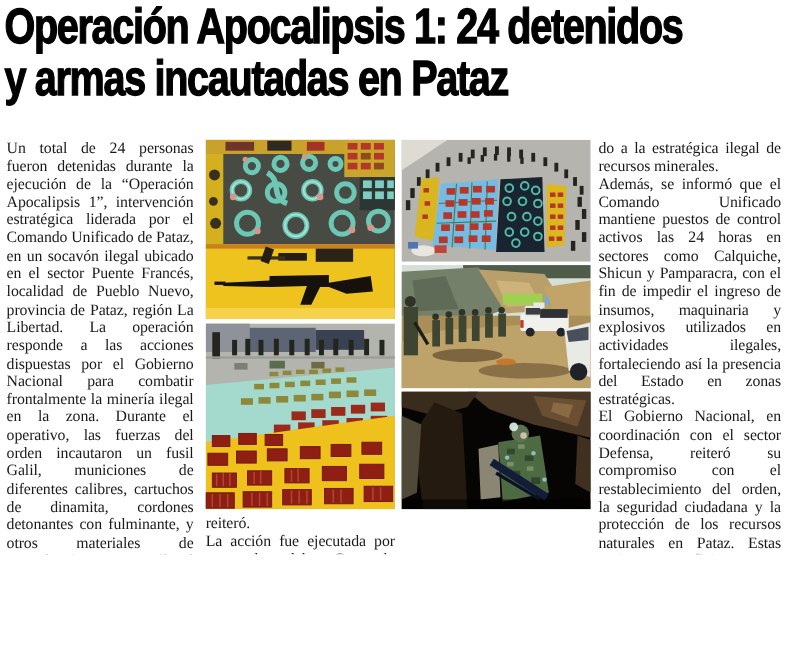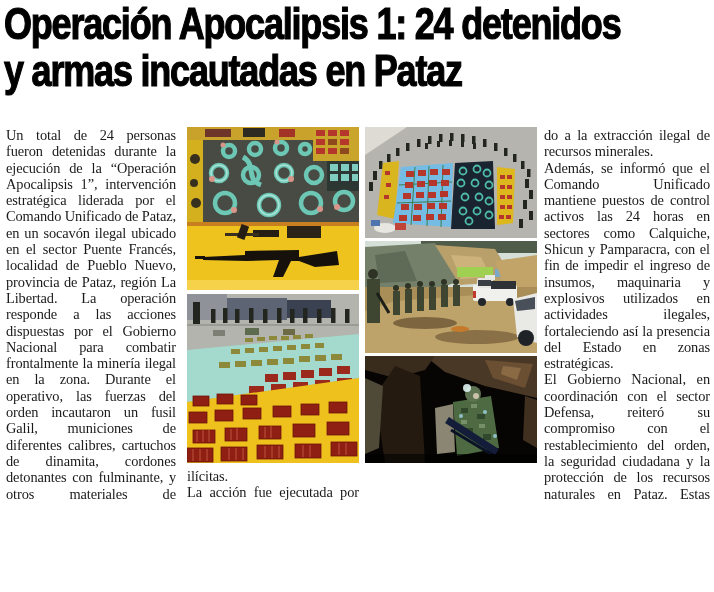--- a/index.html
+++ b/index.html
@@ -393,24 +393,24 @@
     <circle cx="111" cy="40" r="3" fill="#c9c2a8"></circle>
     <line x1="82" y1="64" x2="132" y2="96" stroke="#131c38" stroke-width="7"></line>
     <line x1="86" y1="74" x2="126" y2="98" stroke="#0c1226" stroke-width="3"></line>
     <circle cx="96" cy="60" r="2" fill="#9fd4e8" opacity="0.8"></circle>
       <circle cx="120" cy="56" r="2" fill="#9fd4e8" opacity="0.8"></circle>
       <circle cx="130" cy="80" r="2" fill="#9fd4e8" opacity="0.8"></circle>
     <rect x="0" y="98" width="172" height="9" fill="#000000" opacity="0.6"></rect>
   </svg>
 
   <div class="col col2">
-    <p>ilícitas.</p>
+    <p>reiteró.</p>
     <p>La acción fue ejecutada por personal del Comando Unificado de Pataz, con participación de efectivos de la Fuerza Especial Conjunta, la Policía Nacional del Perú, el</p>
   </div>
 
 
   <div class="col col4">
-    <p>do a la extracción ilegal de recursos minerales.</p>
+    <p>do a la estratégica ilegal de recursos minerales.</p>
     <p>Además, se informó que el Comando Unificado mantiene puestos de control activos las 24 horas en sectores como Calquiche, Shicun y Pamparacra, con el fin de impedir el ingreso de insumos, maquinaria y explosivos utilizados en actividades ilegales, fortaleciendo así la presencia del Estado en zonas estratégicas.</p>
     <p>El Gobierno Nacional, en coordinación con el sector Defensa, reiteró su compromiso con el restablecimiento del orden, la seguridad ciudadana y la protección de los recursos naturales en Pataz. Estas acciones reflejan una estrategia articulada y sostenida que continuará desarrollándose con firmeza para garantizar la paz y el respeto a la legalidad en esta región del país.</p>
   </div>
 
 </div>
 
 </body></html>

